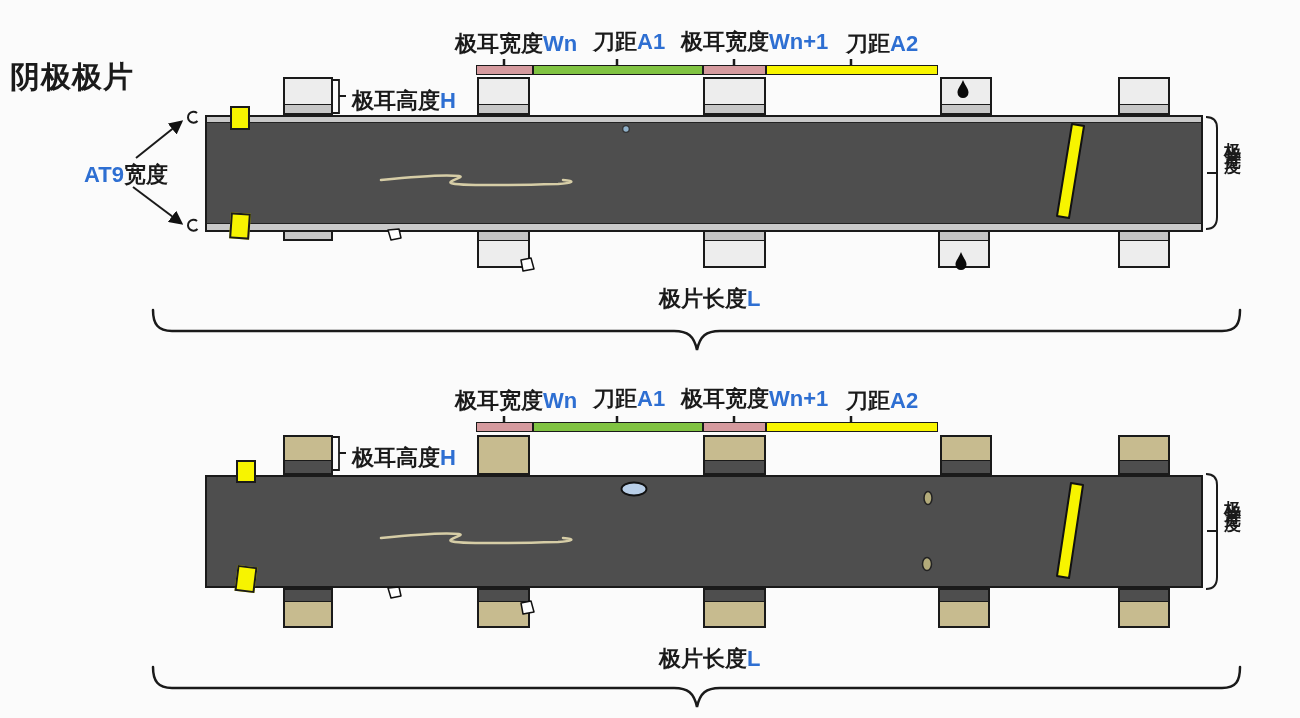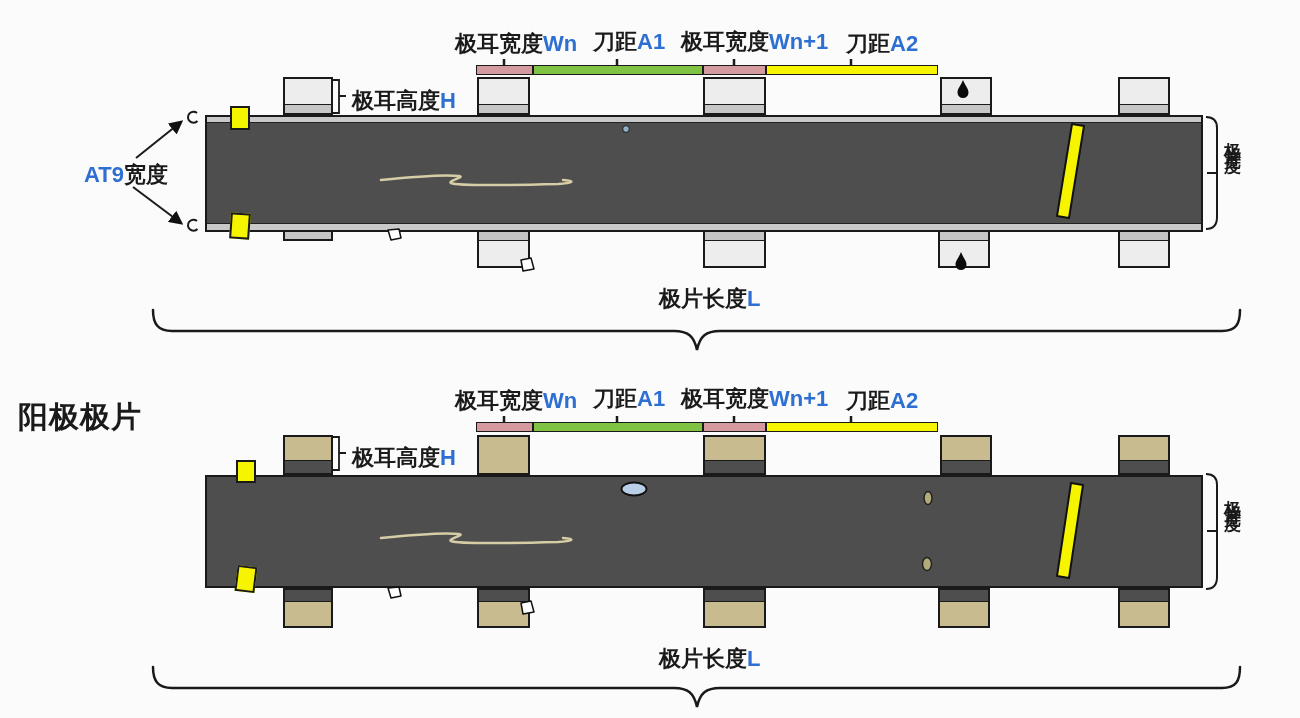--- a/index.html
+++ b/index.html
@@ -52,20 +52,21 @@
   .scratch{stroke:var(--scratch-tan,#d6cda6);fill:none;stroke-linecap:round;}
   .ydiag{fill:var(--marker-yellow,#f7f400);stroke:#111;stroke-width:2;stroke-linejoin:round;}
   .notch{fill:#ffffff;stroke:#111;stroke-width:1.5;stroke-linejoin:round;}
   .drop{fill:#0a0a0a;}
 </style>
 </head>
 <body>
 
 <div class="canvas">
 
+  <div class="abs title" style="left:10px;top:57px;">阴极极片</div>
 
   <div class="abs lbl" style="left:455px;top:29px;"><span>极耳宽度</span><span class="v">Wn</span></div>
   <div class="abs lbl" style="left:593px;top:27px;"><span>刀距</span><span class="v">A1</span></div>
   <div class="abs lbl" style="left:681px;top:27px;"><span>极耳宽度</span><span class="v">Wn+1</span></div>
   <div class="abs lbl" style="left:846px;top:29px;"><span>刀距</span><span class="v">A2</span></div>
 
   <div class="abs bar bar-pink" style="left:476px;top:65px;width:57px;"></div>
   <div class="abs bar bar-green" style="left:533px;top:65px;width:170px;"></div>
   <div class="abs bar bar-pink" style="left:703px;top:65px;width:63px;"></div>
   <div class="abs bar bar-yellow" style="left:766px;top:65px;width:172px;"></div>
@@ -109,21 +110,20 @@
 
   <div class="abs marker" style="left:230px;top:106px;width:20px;height:24px;"></div>
   <div class="abs marker" style="left:230px;top:213px;width:20px;height:26px;transform:rotate(4deg);"></div>
 
   <div class="abs lbl-sm" style="left:84px;top:160px;"><span class="v">AT9</span><span>宽度</span></div>
 
   <div class="abs vtext" style="left:1224px;top:128px;">极片宽度</div>
 
   <div class="abs lbl-sm" style="left:659px;top:284px;"><span>极片长度</span><span class="v">L</span></div>
 
-  <div class="abs title" style="left:18px;top:397px;">阳极极片</div>
 
   <div class="abs lbl" style="left:455px;top:386px;"><span>极耳宽度</span><span class="v">Wn</span></div>
   <div class="abs lbl" style="left:593px;top:384px;"><span>刀距</span><span class="v">A1</span></div>
   <div class="abs lbl" style="left:681px;top:384px;"><span>极耳宽度</span><span class="v">Wn+1</span></div>
   <div class="abs lbl" style="left:846px;top:386px;"><span>刀距</span><span class="v">A2</span></div>
 
   <div class="abs bar bar-pink" style="left:476px;top:422px;width:57px;"></div>
   <div class="abs bar bar-green" style="left:533px;top:422px;width:170px;"></div>
   <div class="abs bar bar-pink" style="left:703px;top:422px;width:63px;"></div>
   <div class="abs bar bar-yellow" style="left:766px;top:422px;width:172px;"></div>

